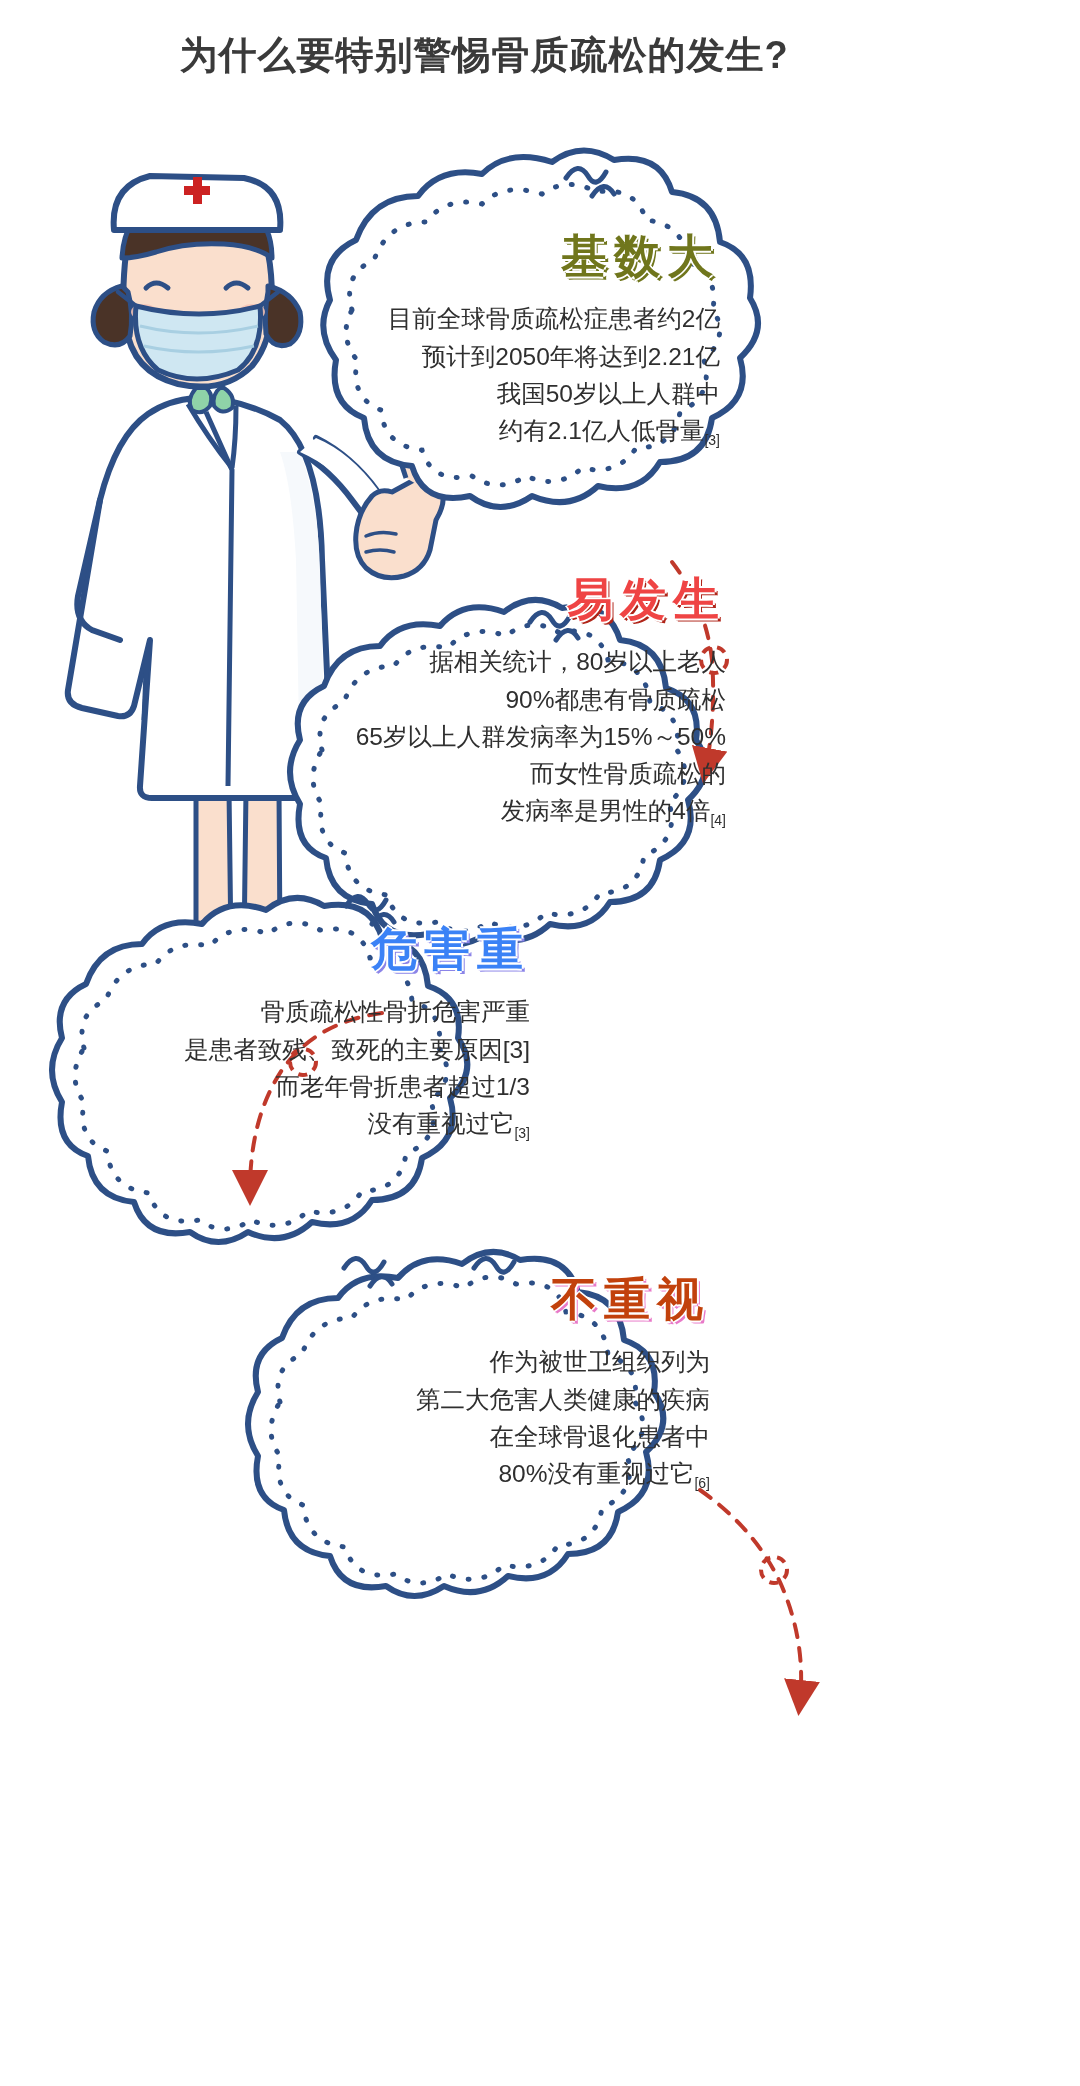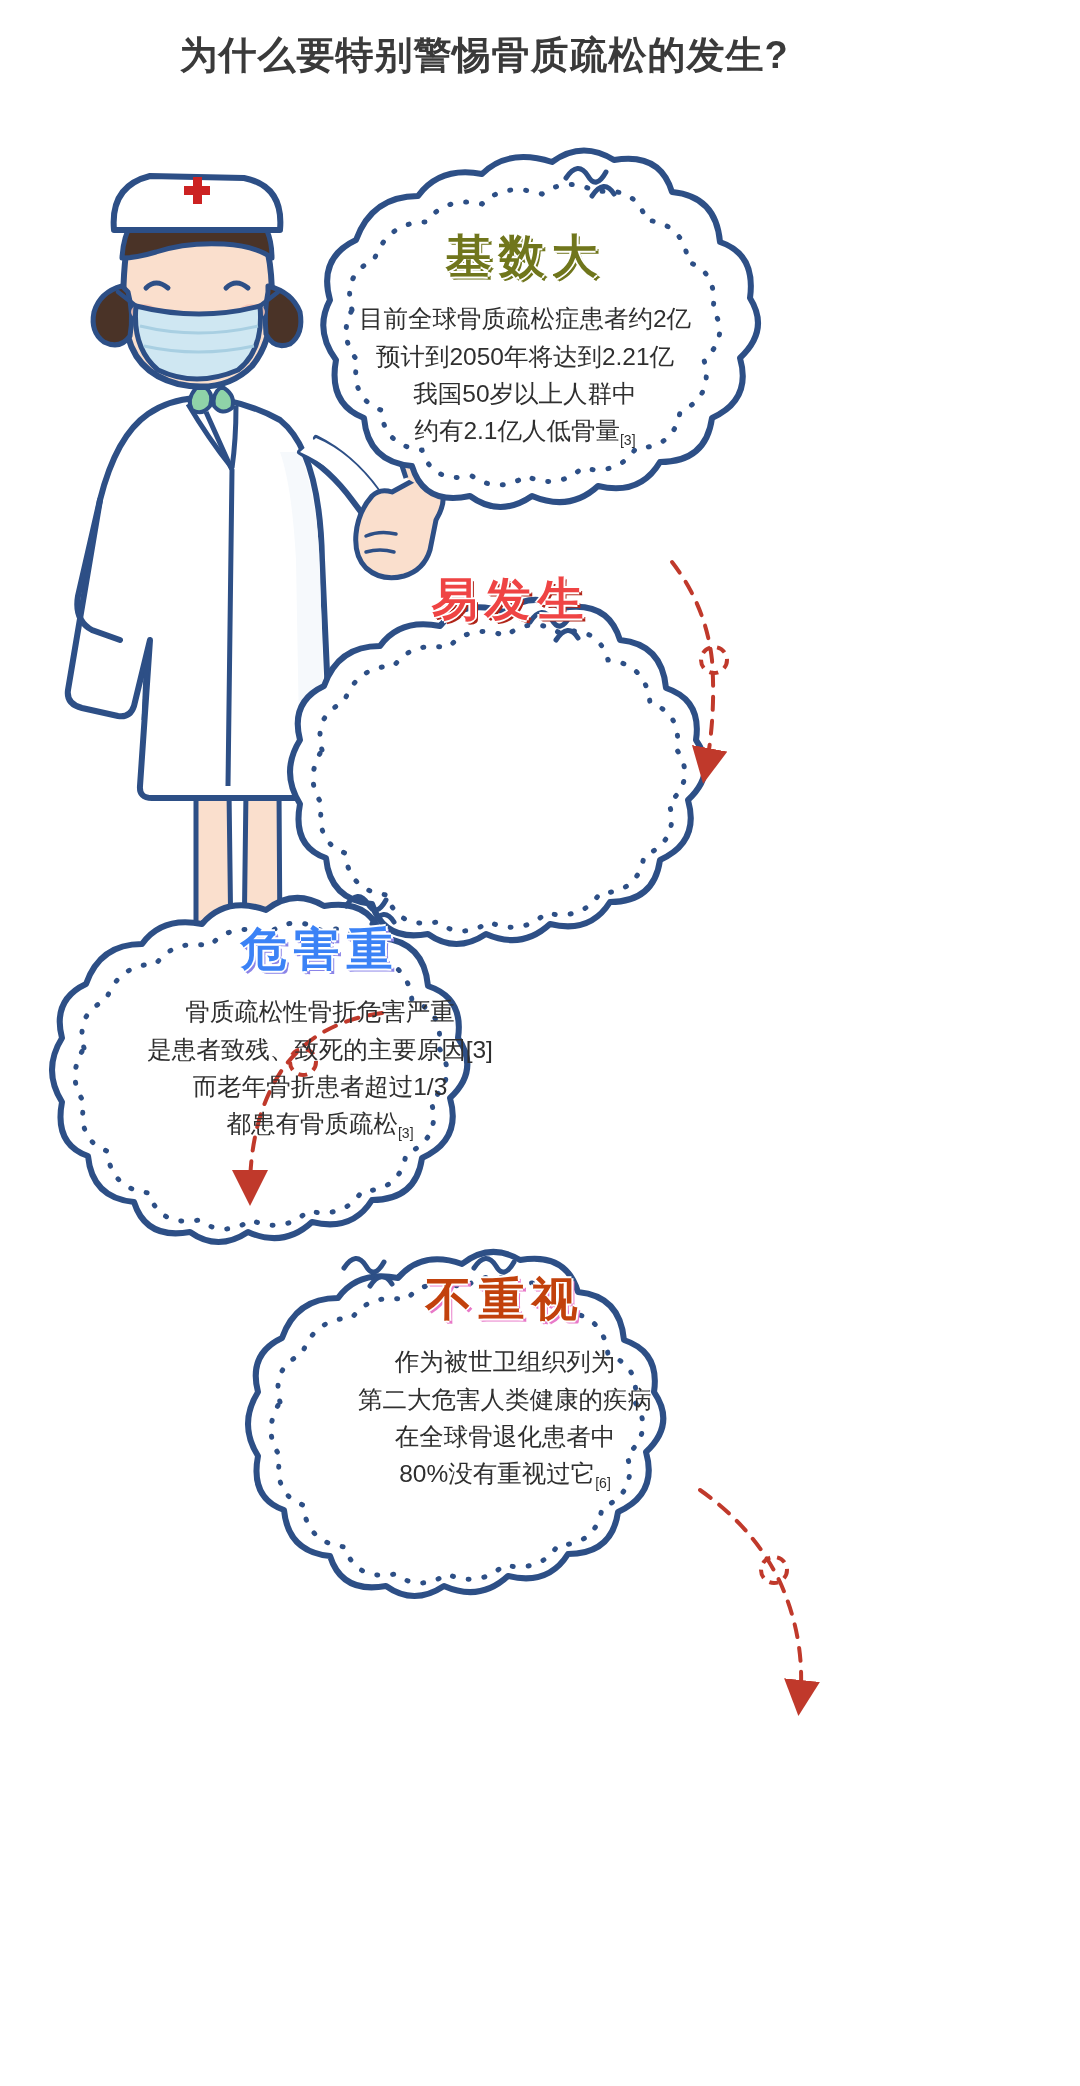--- a/index.html
+++ b/index.html
@@ -37,21 +37,21 @@
   #stage svg.layer {
     position: absolute;
     left: 0; top: 0;
     width: 1080px; height: 2086px;
     pointer-events: none;
   }
 
   
   .cloud-block {
     position: absolute;
-    text-align: center;
+    text-align: right;
   }
   .cloud-heading {
     font-size: 46px;
     font-weight: bold;
     letter-spacing: 7px;
     line-height: 1.05;
     white-space: nowrap;
     -webkit-text-stroke: 1px rgba(255,255,255,0.0);
   }
   .cloud-heading.olive {
@@ -279,29 +279,36 @@
     <div class="cloud-lines">
       <span class="ln">目前全球骨质疏松症患者约2亿</span>
       <span class="ln">预计到2050年将达到2.21亿</span>
       <span class="ln">我国50岁以上人群中</span>
       <span class="ln"><span>约有2.1亿人低骨量</span><span class="sup-ref">[3]</span></span>
     </div>
   </div>
 
   <div class="cloud-block" id="block-2">
     <div class="cloud-heading red">易发生</div>
+    <div class="cloud-lines">
+      <span class="ln">据相关统计，80岁以上老人</span>
+      <span class="ln">90%都患有骨质疏松</span>
+      <span class="ln">65岁以上人群发病率为15%～50%</span>
+      <span class="ln">而女性骨质疏松的</span>
+      <span class="ln"><span>发病率是男性的4倍</span><span class="sup-ref">[4]</span></span>
+    </div>
   </div>
 
   <div class="cloud-block" id="block-3">
     <div class="cloud-heading purple">危害重</div>
     <div class="cloud-lines">
       <span class="ln">骨质疏松性骨折危害严重</span>
       <span class="ln">是患者致残、致死的主要原因[3]</span>
       <span class="ln">而老年骨折患者超过1/3</span>
-      <span class="ln"><span>都患有骨质疏松</span><span class="sup-ref">[3]</span></span>
+      <span class="ln"><span>没有重视过它</span><span class="sup-ref">[3]</span></span>
     </div>
   </div>
 
   <div class="cloud-block" id="block-4">
     <div class="cloud-heading pink">不重视</div>
     <div class="cloud-lines">
       <span class="ln">作为被世卫组织列为</span>
       <span class="ln">第二大危害人类健康的疾病</span>
       <span class="ln">在全球骨退化患者中</span>
       <span class="ln"><span>80%没有重视过它</span><span class="sup-ref">[6]</span></span>

